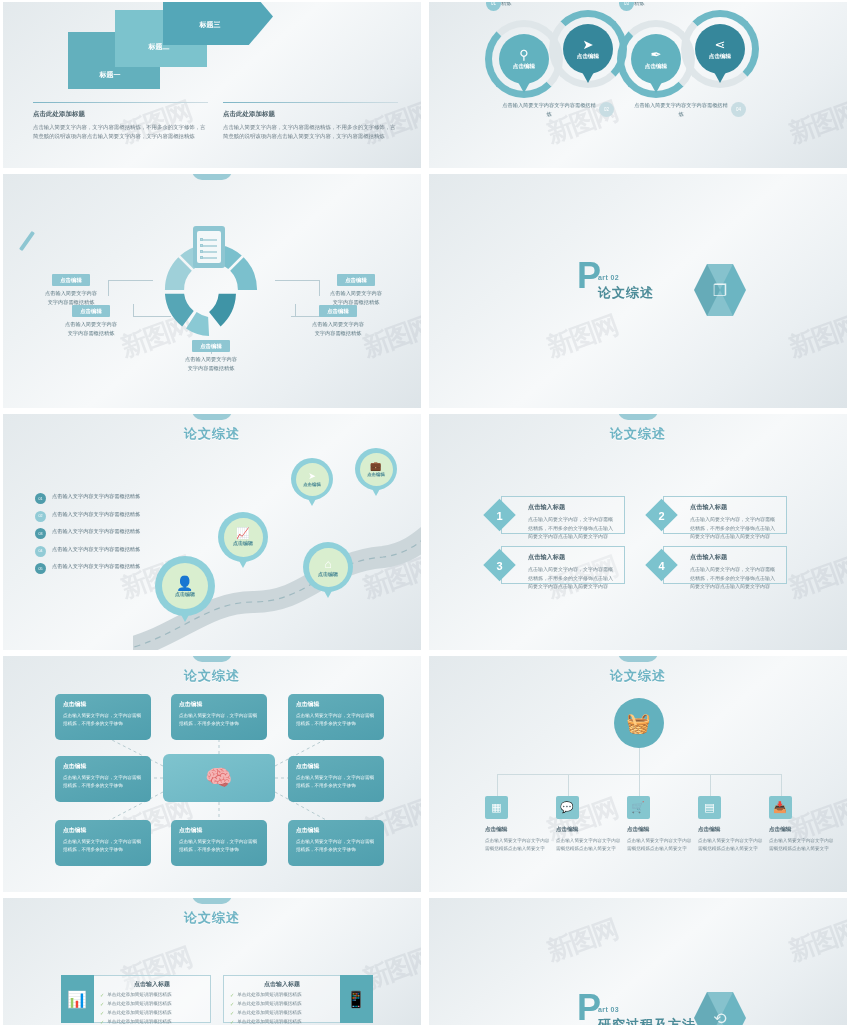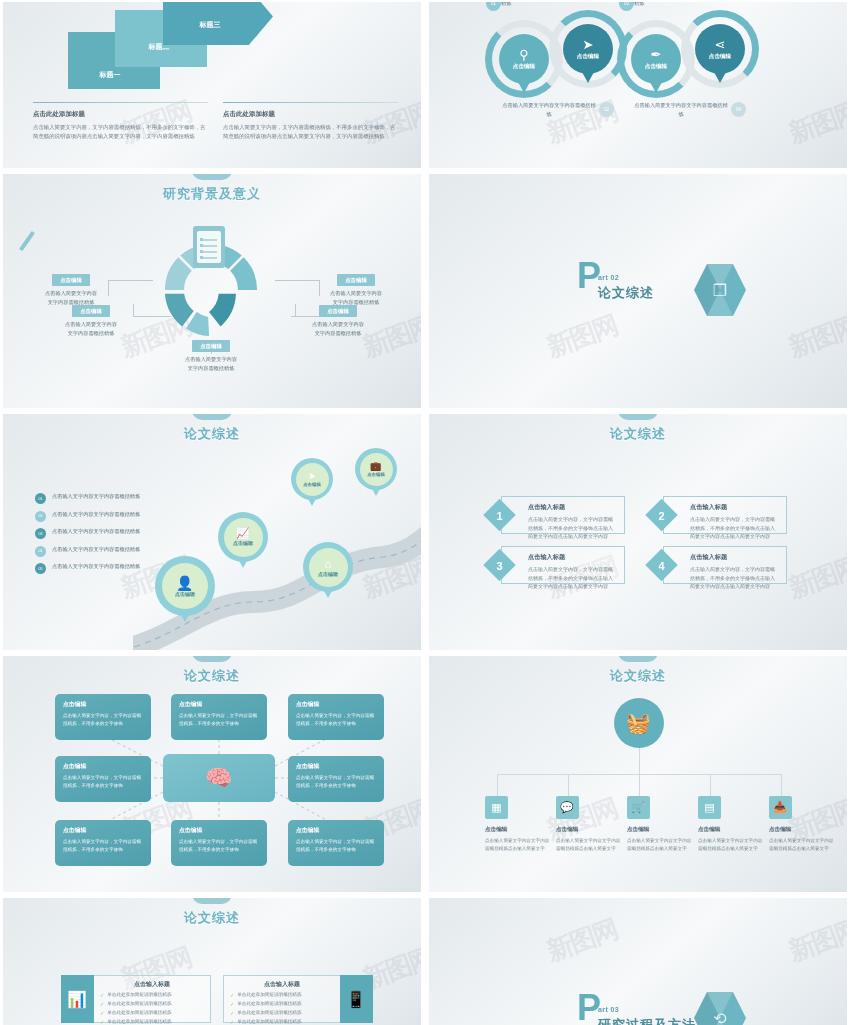--- a/index.html
+++ b/index.html
@@ -326,21 +326,20 @@
       <div class="ic">⋖</div>
       <div class="lb">点击编辑</div>
     </div>
     <div class="tail" style="left:285px;top:70px;border-top:11px solid #36879b;"></div>
     <div class="num" style="left:302px;top:100px;background:#c8dde3;">04</div>
     <div class="cap" style="left:204px;top:99px;">点击输入简要文字内容文字内容需概括精炼</div>
   </div>
 
   <div class="slide s3">
     <div class="tnotch"></div>
-    <div class="stitle">研究背景及意义</div>
     <div class="wm a">新图网</div>
     <div class="wm b">新图网</div>
 
     <svg class="clip" viewBox="0 0 120 100">
       <g fill="#9fd0d9">
         <path d="M12,50 A48,48 0 0 1 26,16 L40,30 A28,28 0 0 0 32,50 Z"></path>
         <path d="M28,14 A48,48 0 0 1 50,3 L54,22 A28,28 0 0 0 42,28 Z"></path>
       </g>
       <g fill="#7bc0cd">
         <path d="M70,3 A48,48 0 0 1 92,14 L78,28 A28,28 0 0 0 66,22 Z"></path>

